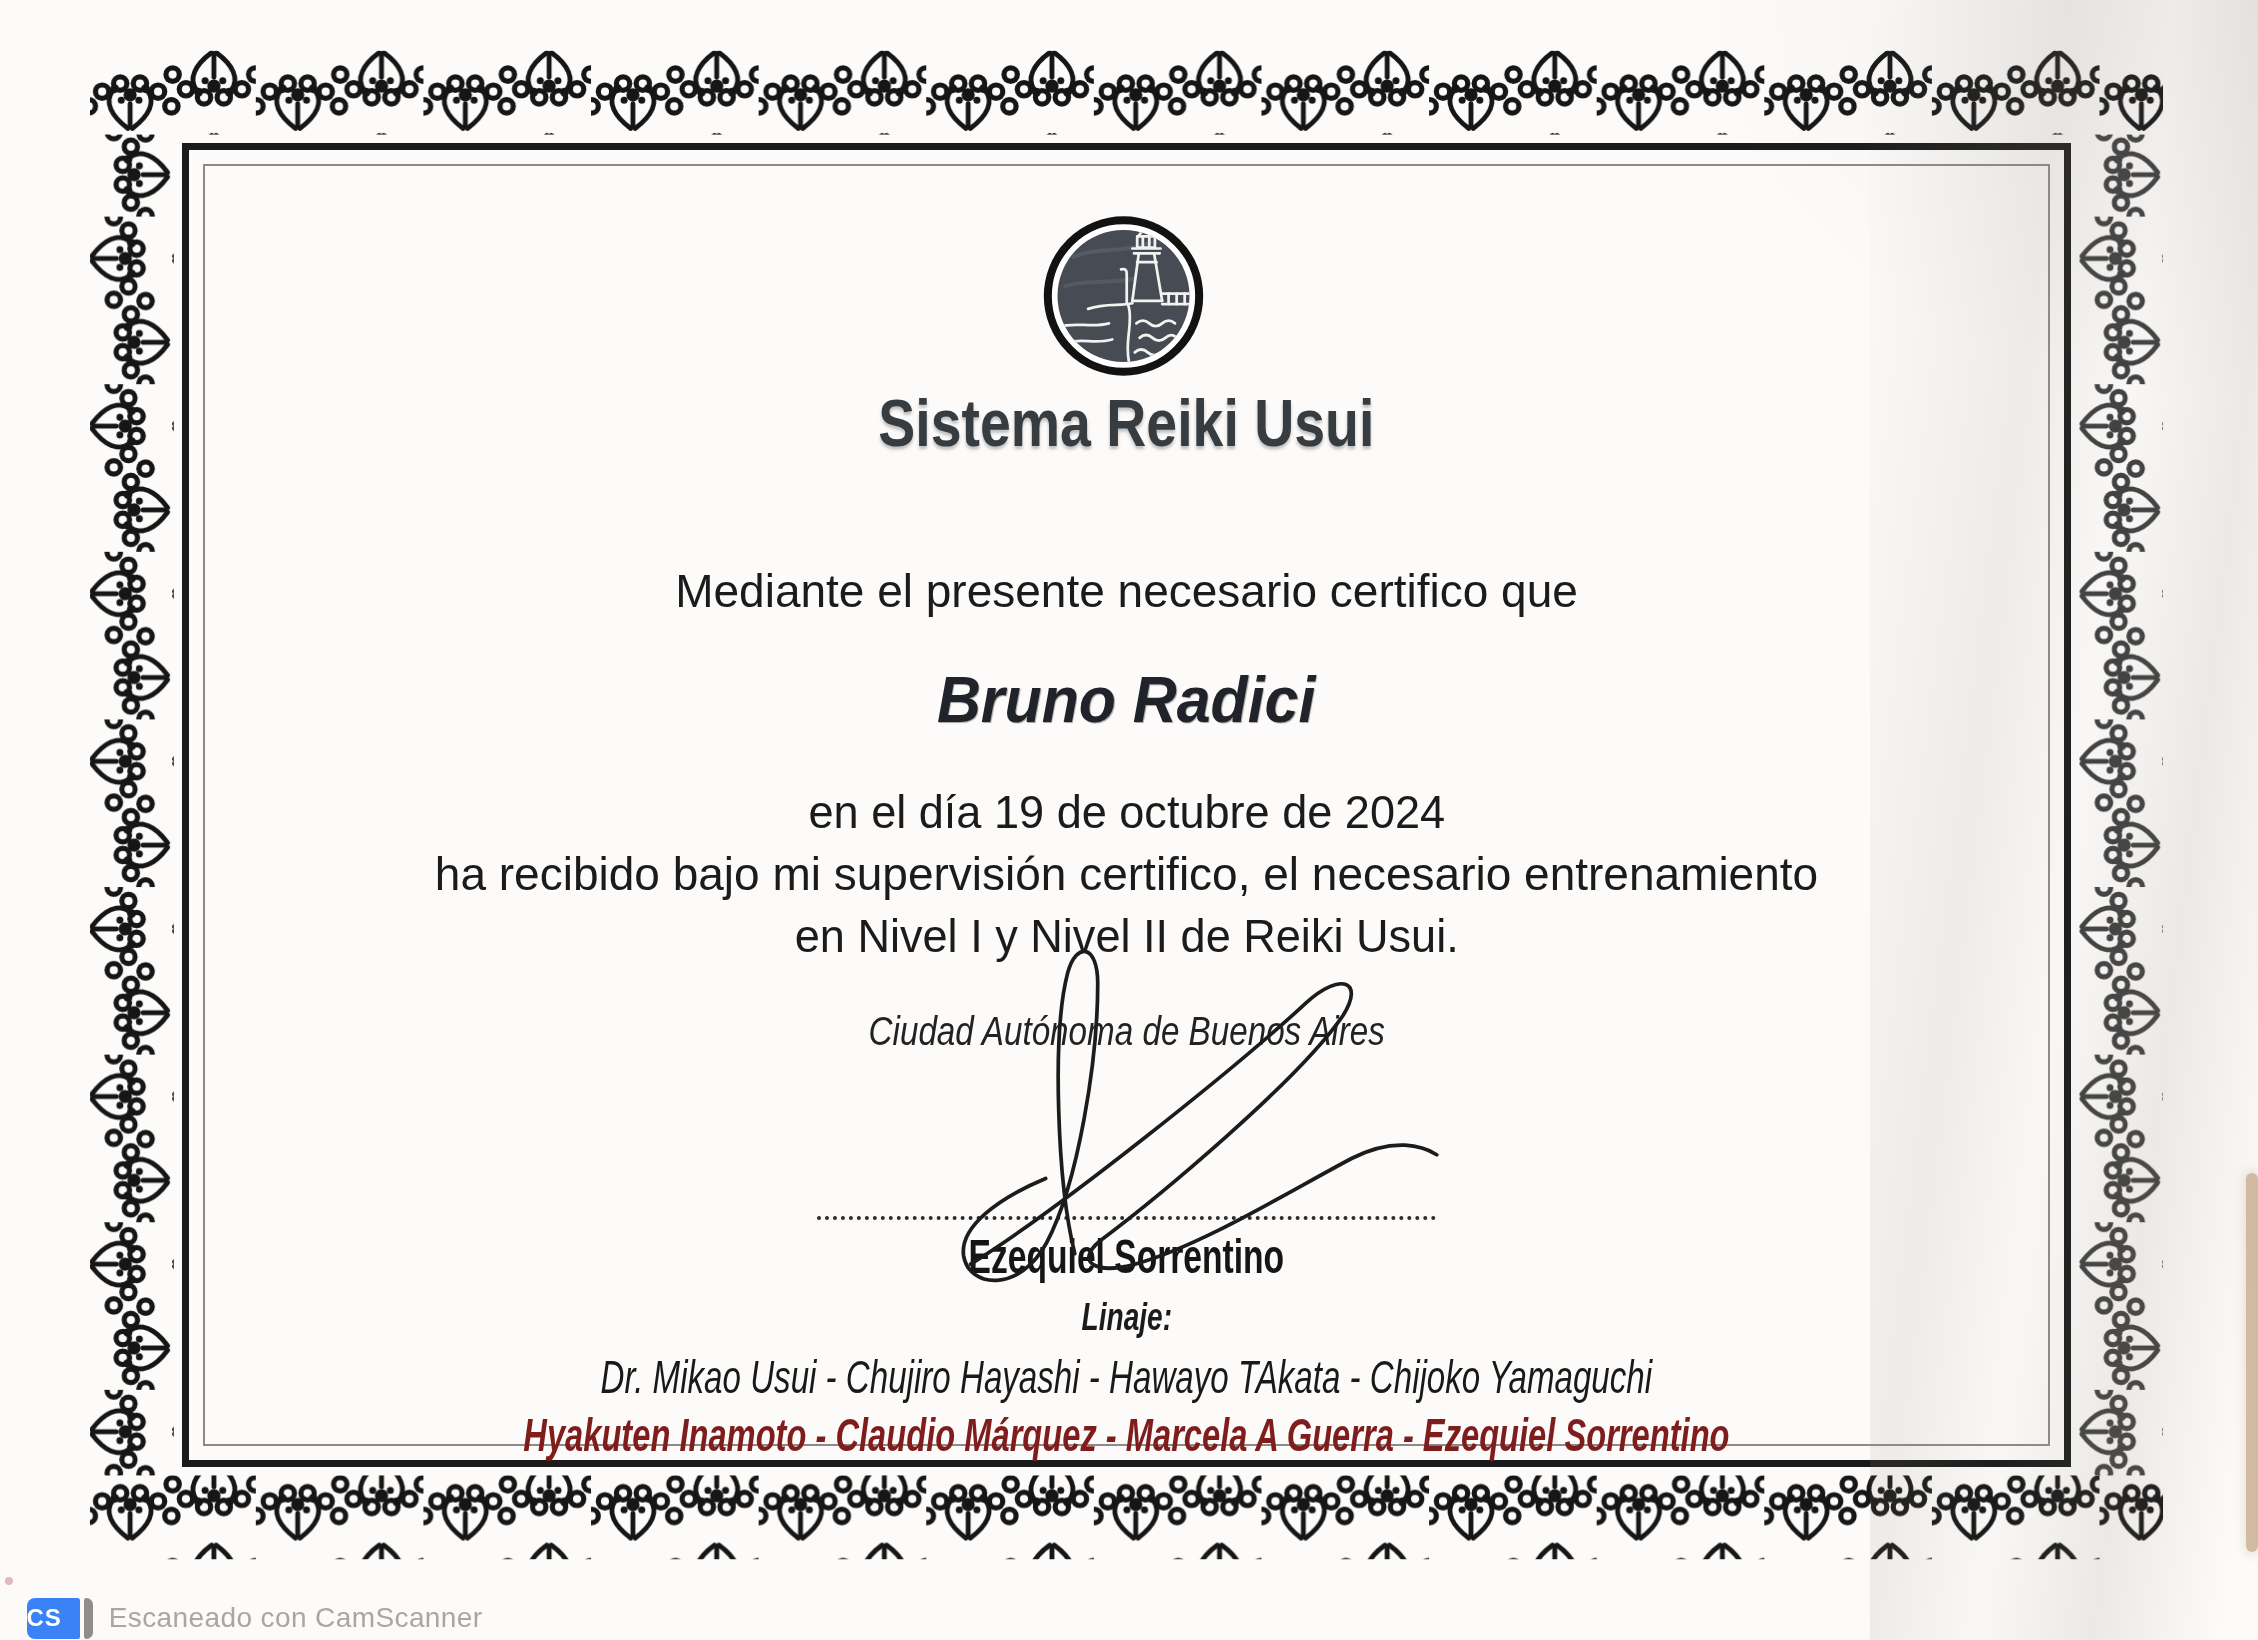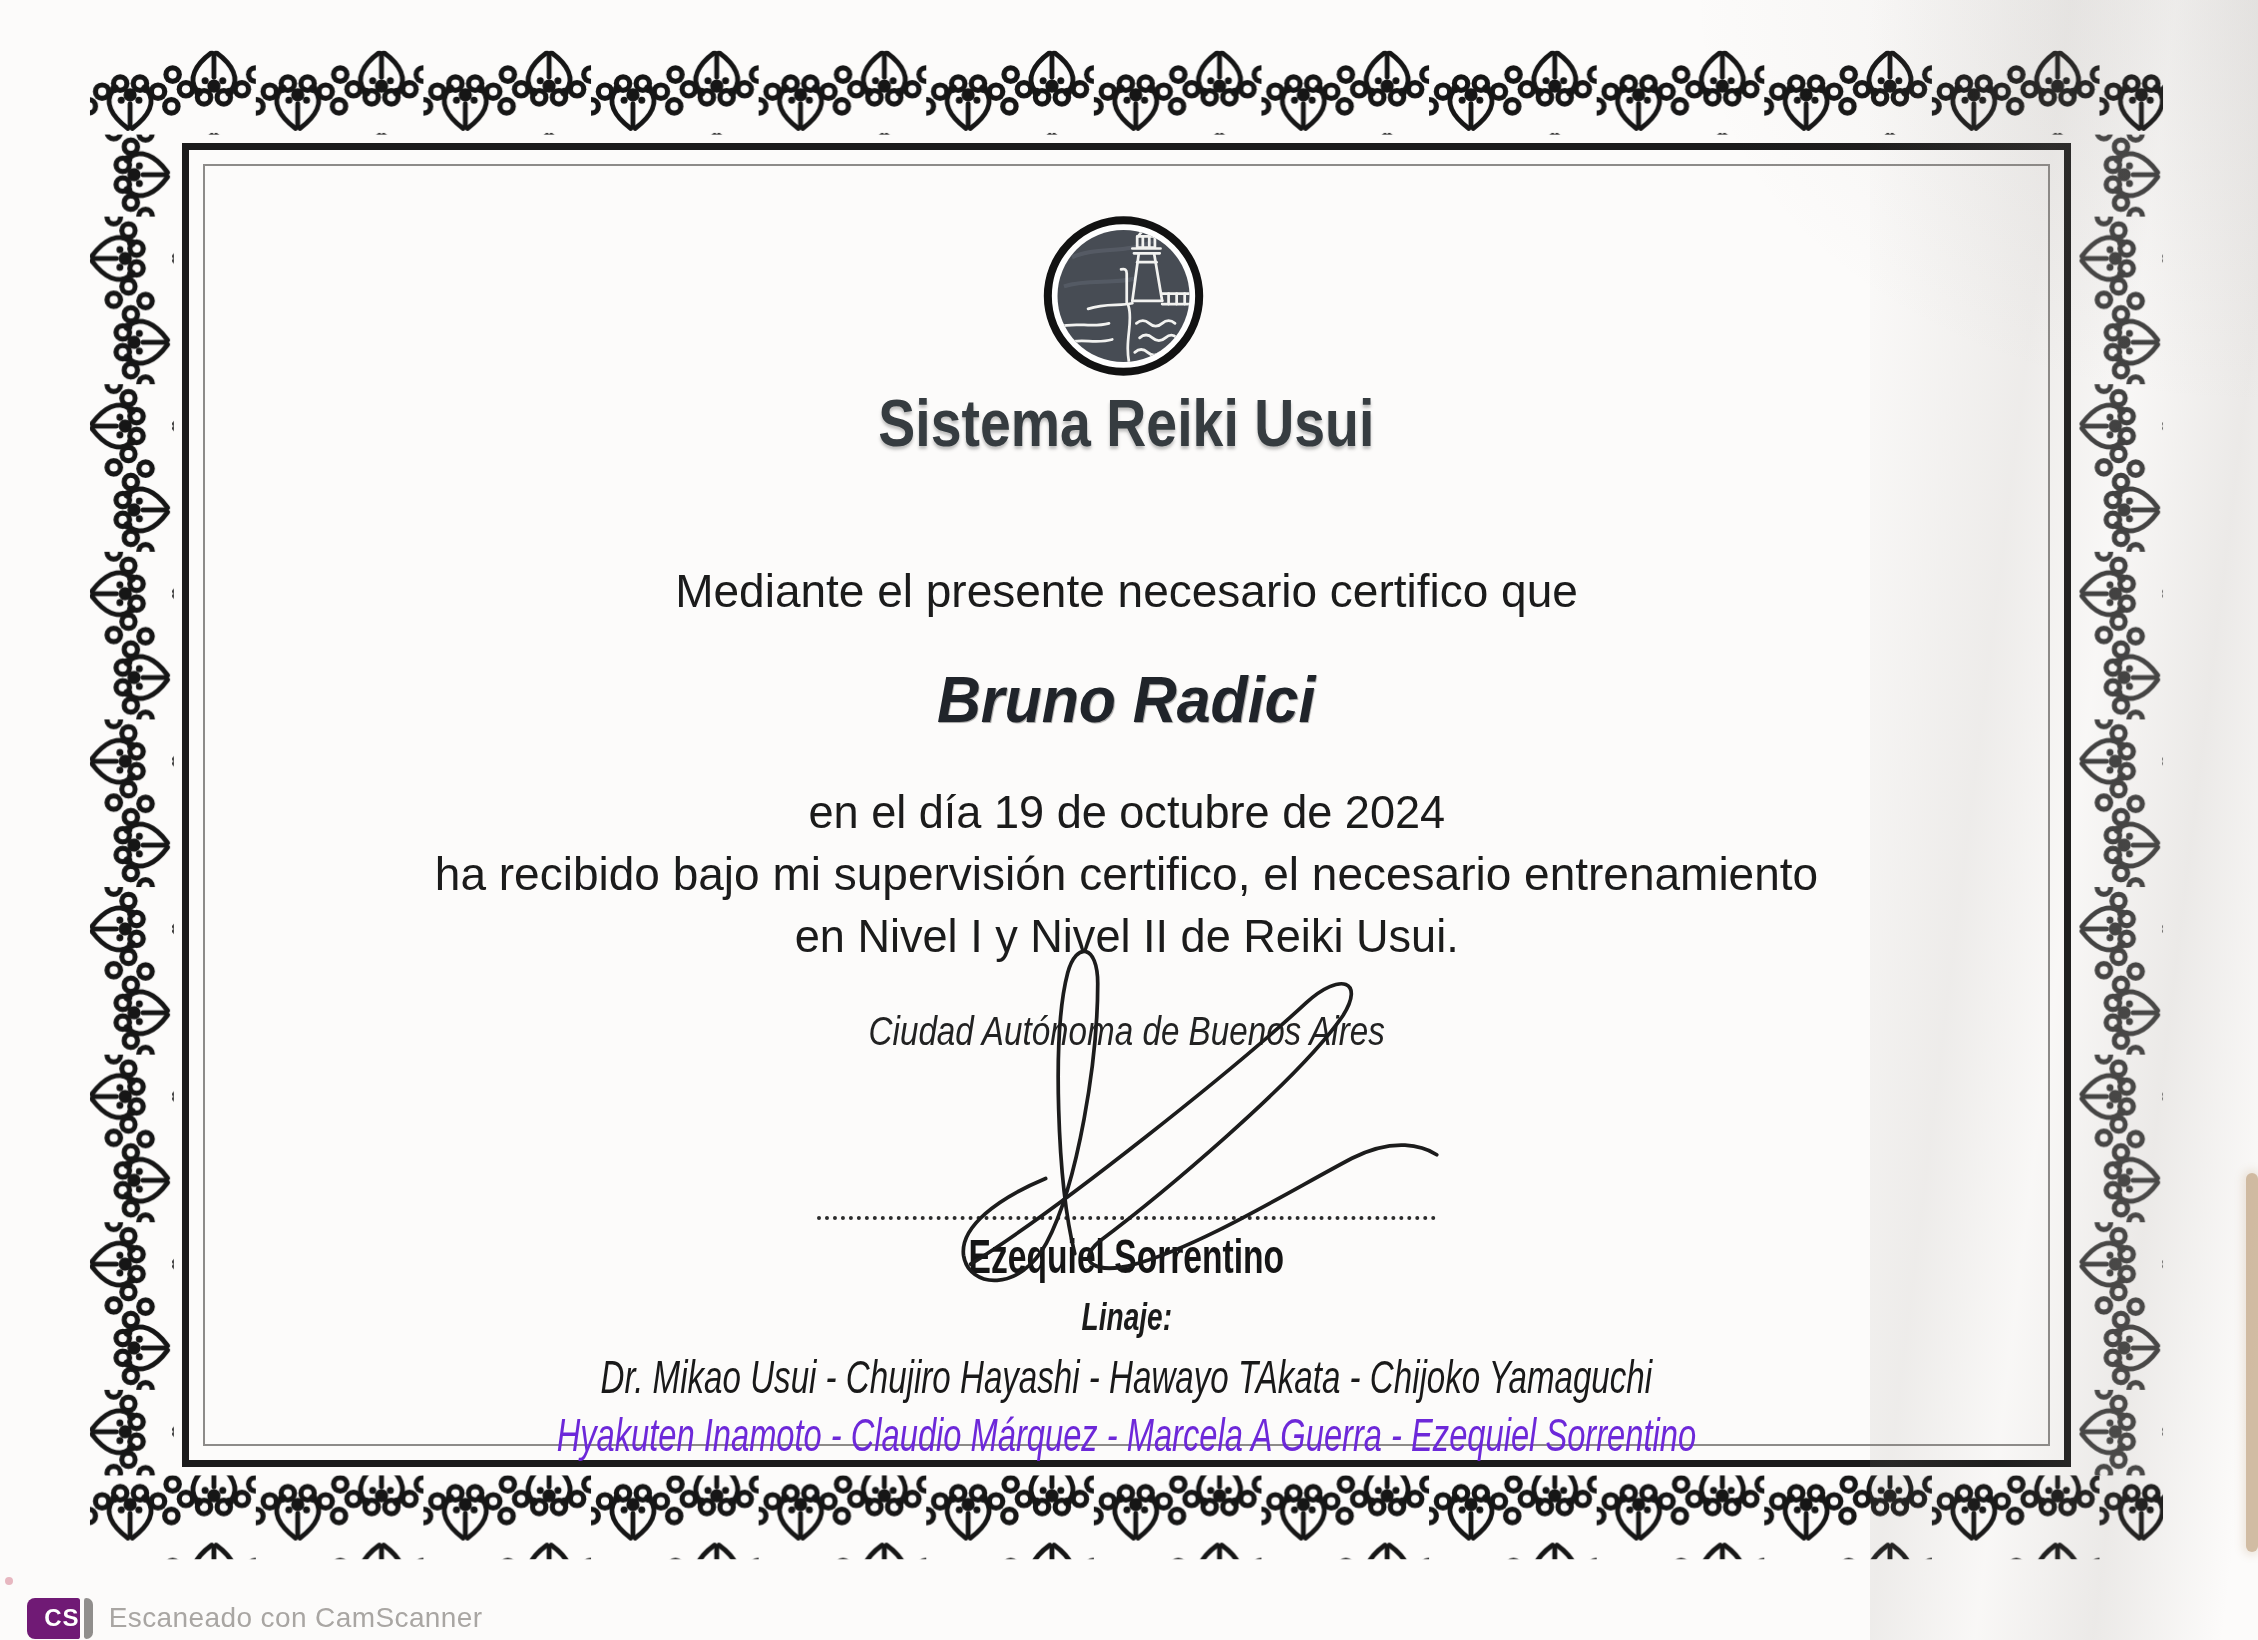--- a/index.html
+++ b/index.html
@@ -36,26 +36,26 @@
     text-shadow:0.9px 0.9px 0.9px rgba(0,0,0,0.35);}
   .datum{top:740px;font-size:46px;}
   .body1{top:802px;font-size:46px;}
   .body2{top:864px;font-size:46px;}
   .location{top:962px;font-size:41px;font-style:italic;color:#222;}
   .dotted{position:absolute;top:1167px;left:50%;width:619px;margin-left:-310px;height:0;
     border-top:4.4px dotted #2c2c2c;}
   .signer{top:1184px;font-size:48px;font-weight:bold;color:#151515;}
   .linaje{top:1248px;font-size:39px;font-weight:bold;font-style:italic;}
   .lin1{top:1305px;font-size:46px;font-style:italic;font-weight:400;color:#191919;}
-  .lin2{top:1363px;font-size:46px;font-style:italic;font-weight:400;color:#6d28d9;}
+  .lin2{top:1363px;font-size:46px;font-style:italic;font-weight:700;color:#7f1d1d;}
   .signature{position:absolute;left:759px;top:869px;width:618px;height:371px;z-index:5;}
   
   .footer{position:absolute;left:26.5px;top:1597px;height:42px;display:flex;align-items:center;gap:16px;}
   .cs-badge{display:flex;align-items:stretch;height:41px;}
-  .cs-box{width:53px;height:41px;background:#701a75;border-radius:8px 2.6px 2.6px 8px;display:flex;align-items:center;justify-content:flex-end;}
+  .cs-box{width:53px;height:41px;background:#3b82f6;border-radius:8px 2.6px 2.6px 8px;display:flex;align-items:center;justify-content:flex-start;}
   .cs-box span{color:#fff;font-weight:bold;font-size:24px;letter-spacing:0.9px;}
   .cs-bar{width:8.8px;height:41px;background:#908e8c;border-radius:2.6px 7px 7px 2.6px;margin-left:4.4px;}
   .cs-text{font-size:28px;color:var(--footer_text,#a9a6a3);letter-spacing:0.4px;}
 </style>
 </head>
 <body>
 
 <div class="page">
 
   <div class="cert">

